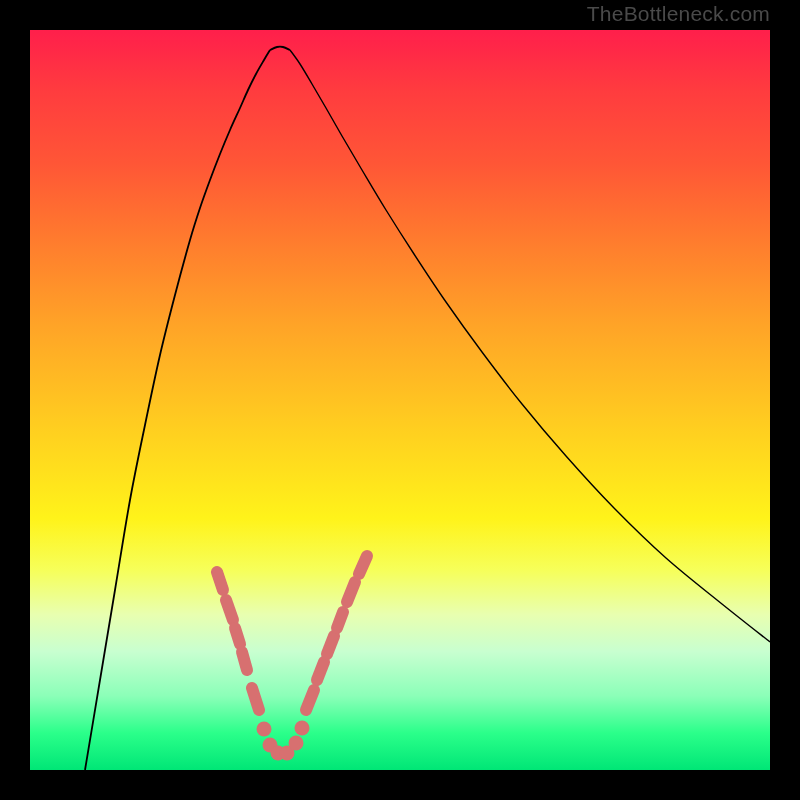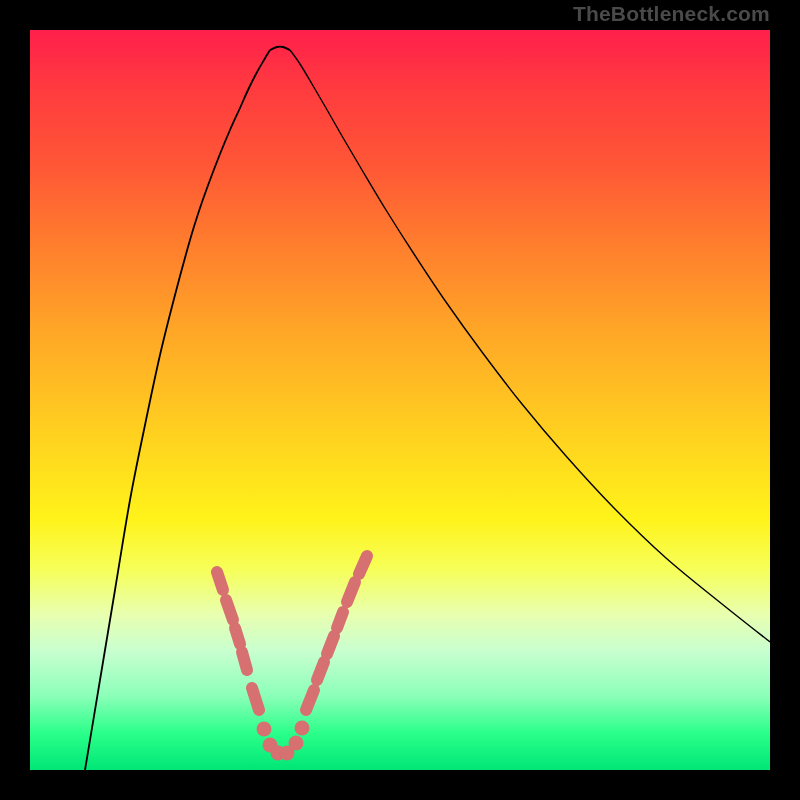--- a/index.html
+++ b/index.html
@@ -47,21 +47,21 @@
     width: 740px;
     height: 740px;
     overflow: visible;
   }
   .watermark {
     position: absolute;
     top: 0px;
     right: 30px;
     color: #4a4a4a;
     font-size: 21px;
-    font-weight: 700;
+    font-weight: 400;
     line-height: 28px;
     letter-spacing: 0.2px;
   }
   .curve {
     fill: none;
     stroke: #000;
     stroke-width: 1.8;
   }
   .curve-right {
     fill: none;

